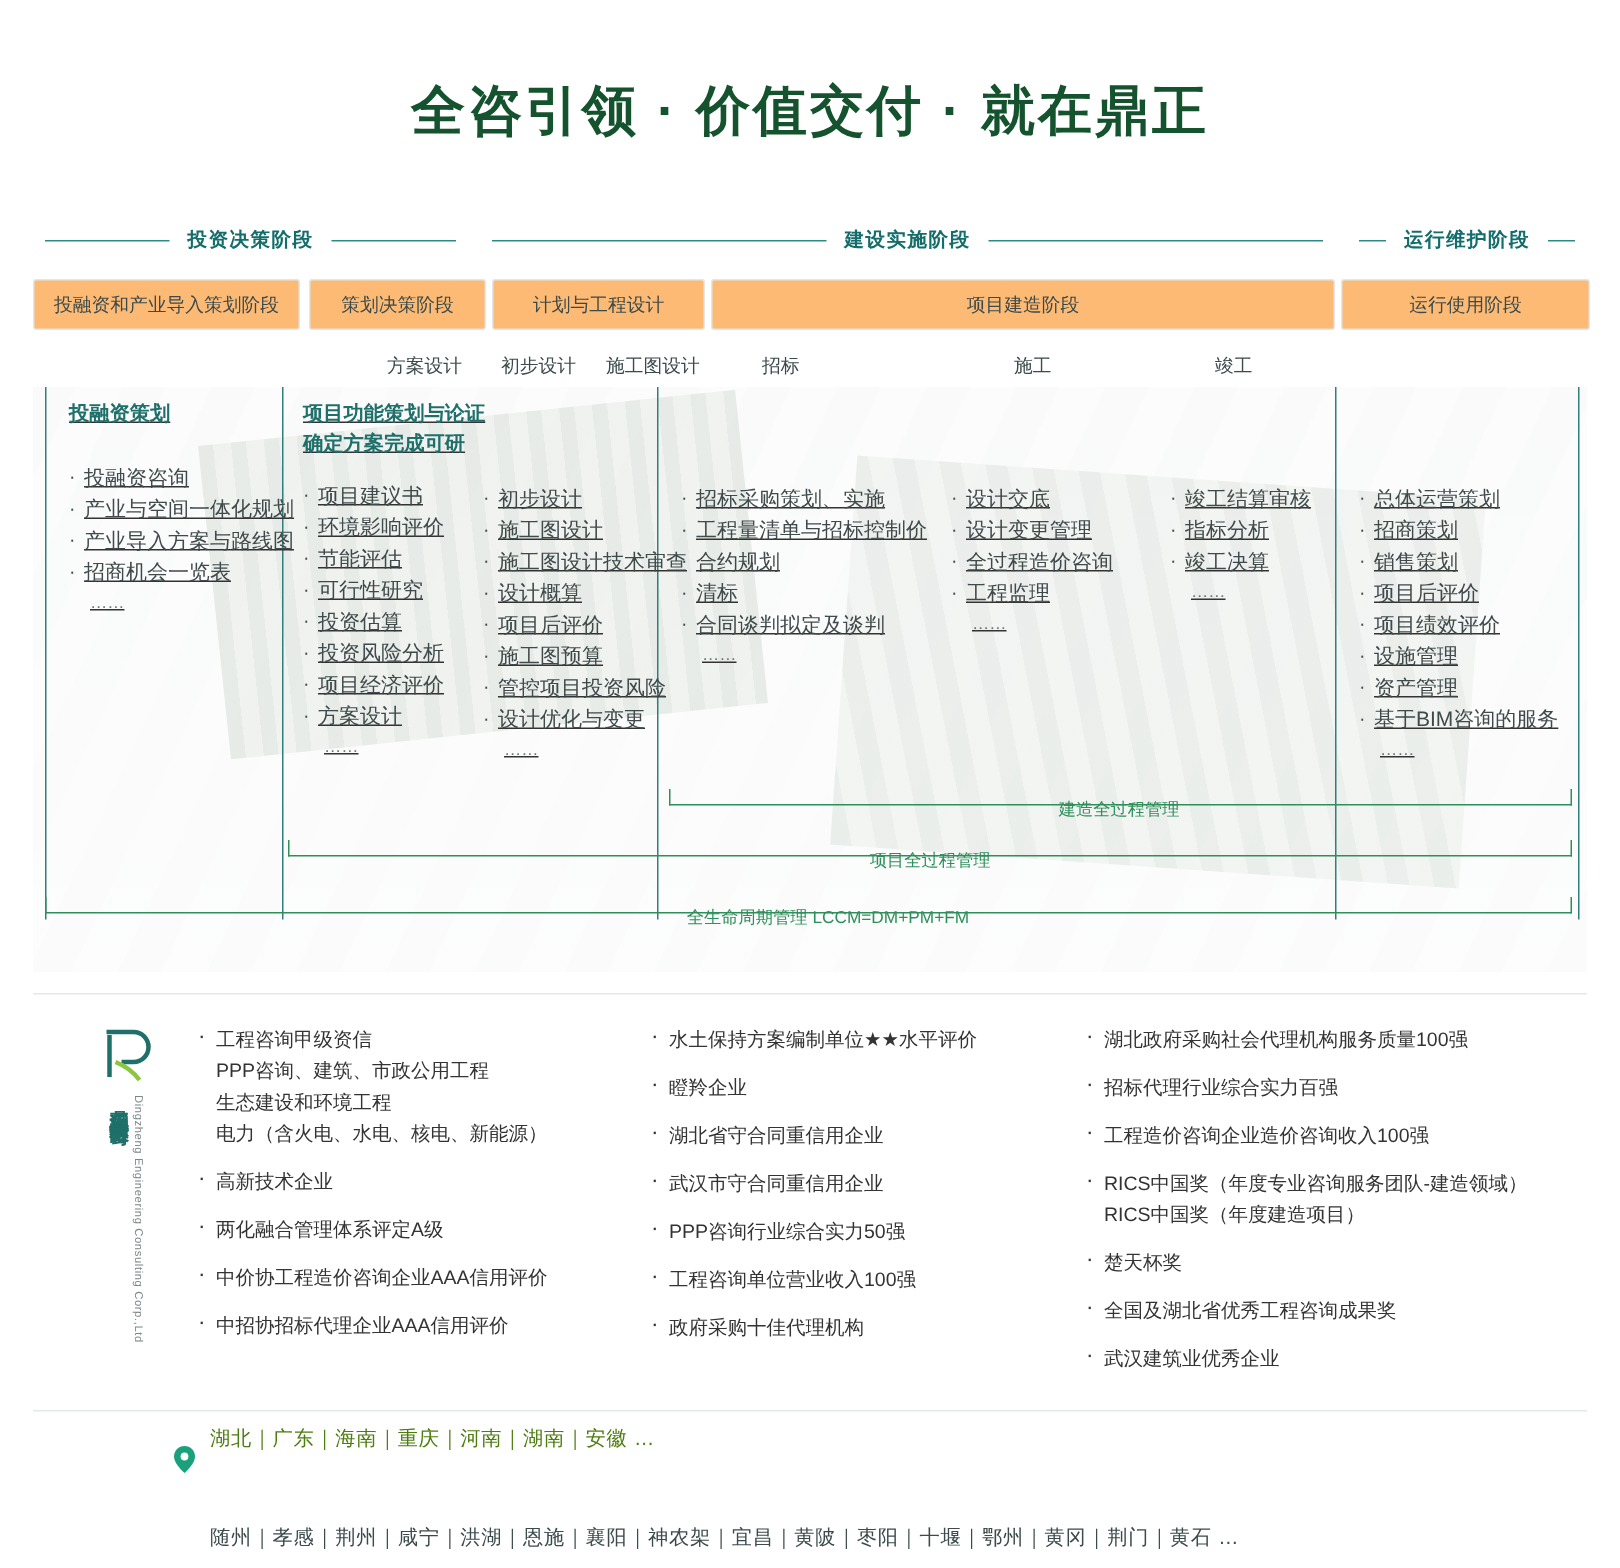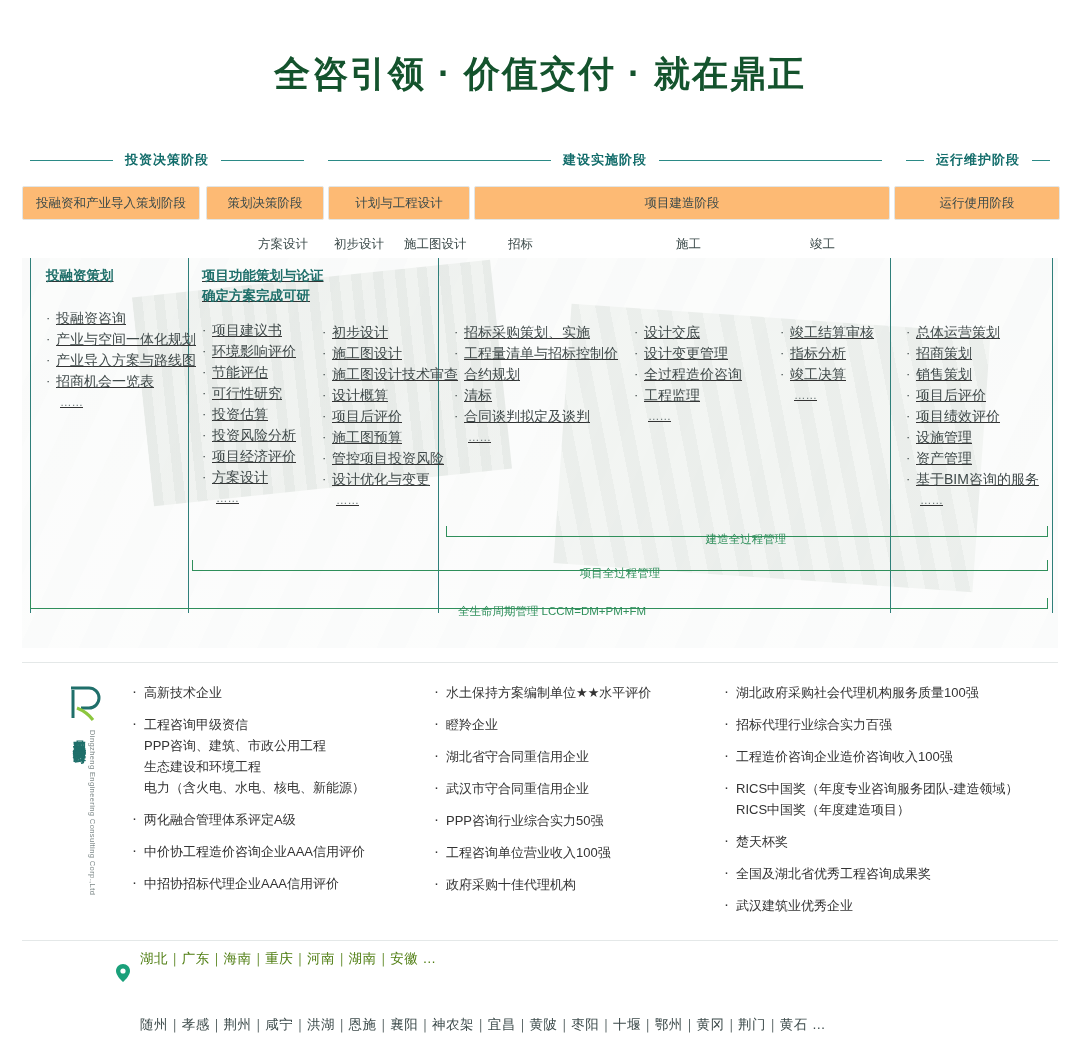--- a/index.html
+++ b/index.html
@@ -278,27 +278,27 @@
           <path d="M10 6 v28" fill="none" stroke="#1f6f6a" stroke-width="3"></path>
           <path d="M14 24 q10 4 16 12" fill="none" stroke="#8cc63e" stroke-width="3"></path>
         </svg>
       </div>
       <div class="cn">鼎正工程咨询股份有限公司</div>
       <div class="en">Dingzheng Engineering Consulting Corp.,Ltd</div>
     </div>
 
     <div class="cred-col" style="left:110px;width:300px">
       <div class="cred">
-        <span>高新技术企业</span>
-      </div>
-      <div class="cred">
         <span>工程咨询甲级资信</span>
         <span class="sub2">PPP咨询、建筑、市政公用工程</span>
         <span class="sub2">生态建设和环境工程</span>
         <span class="sub2">电力（含火电、水电、核电、新能源）</span>
+      </div>
+      <div class="cred">
+        <span>高新技术企业</span>
       </div>
       <div class="cred">
         <span>两化融合管理体系评定A级</span>
       </div>
       <div class="cred">
         <span>中价协工程造价咨询企业AAA信用评价</span>
       </div>
       <div class="cred">
         <span>中招协招标代理企业AAA信用评价</span>
       </div>

